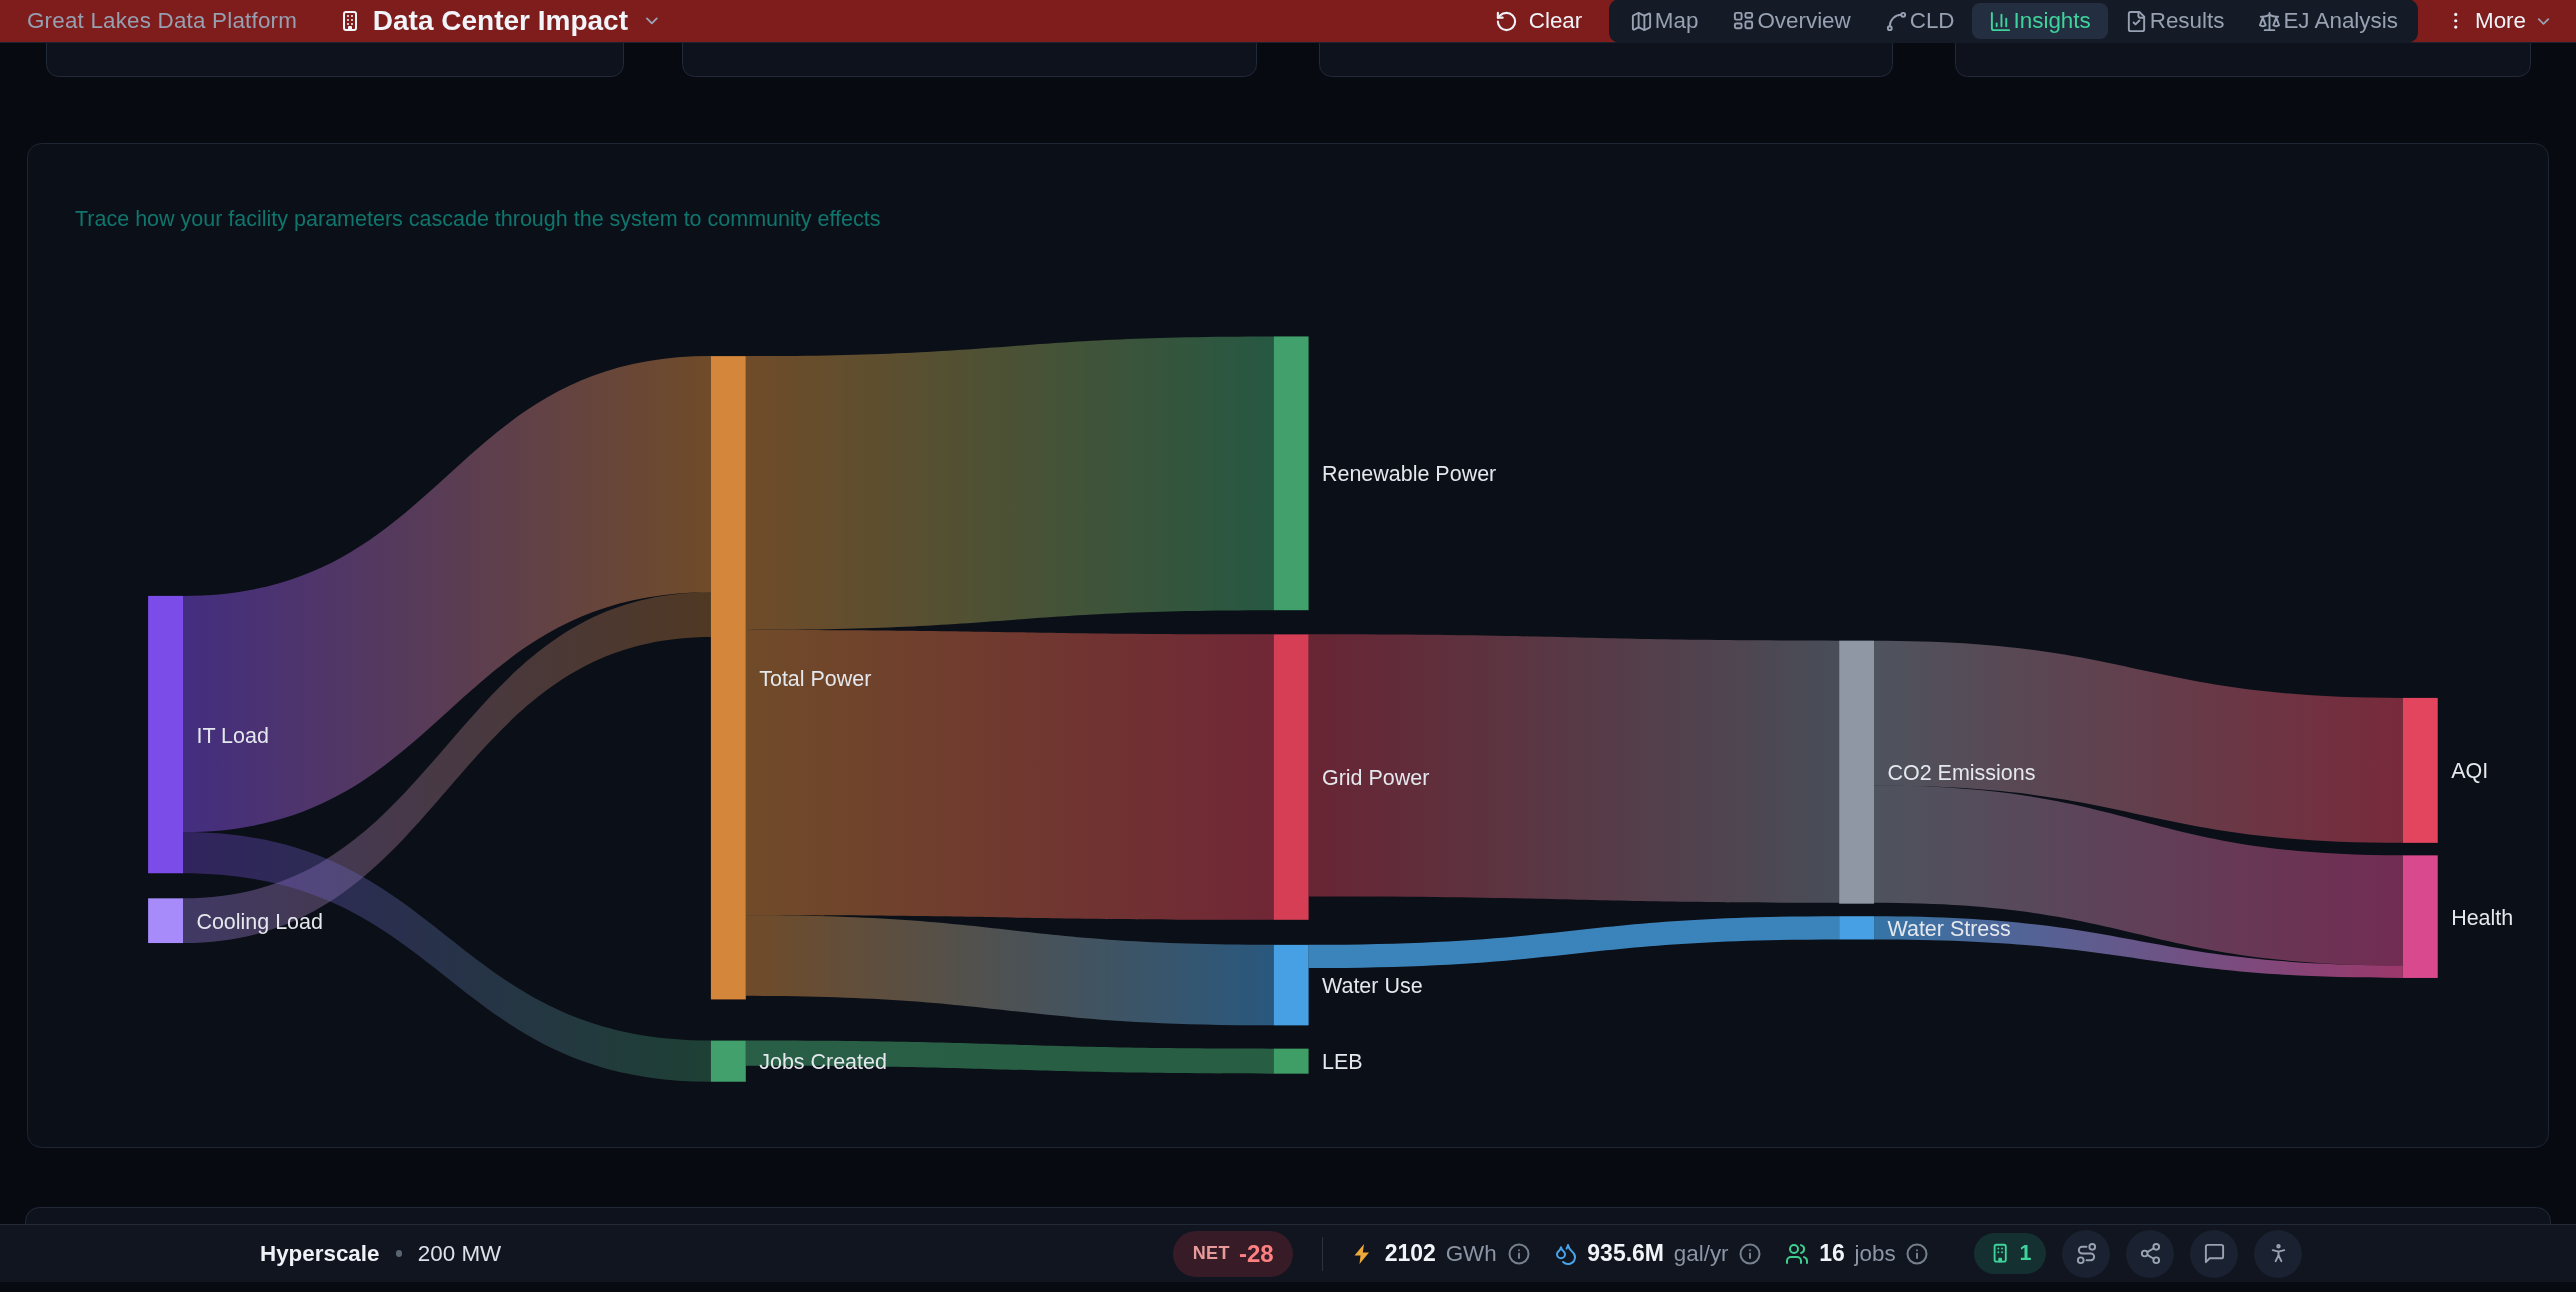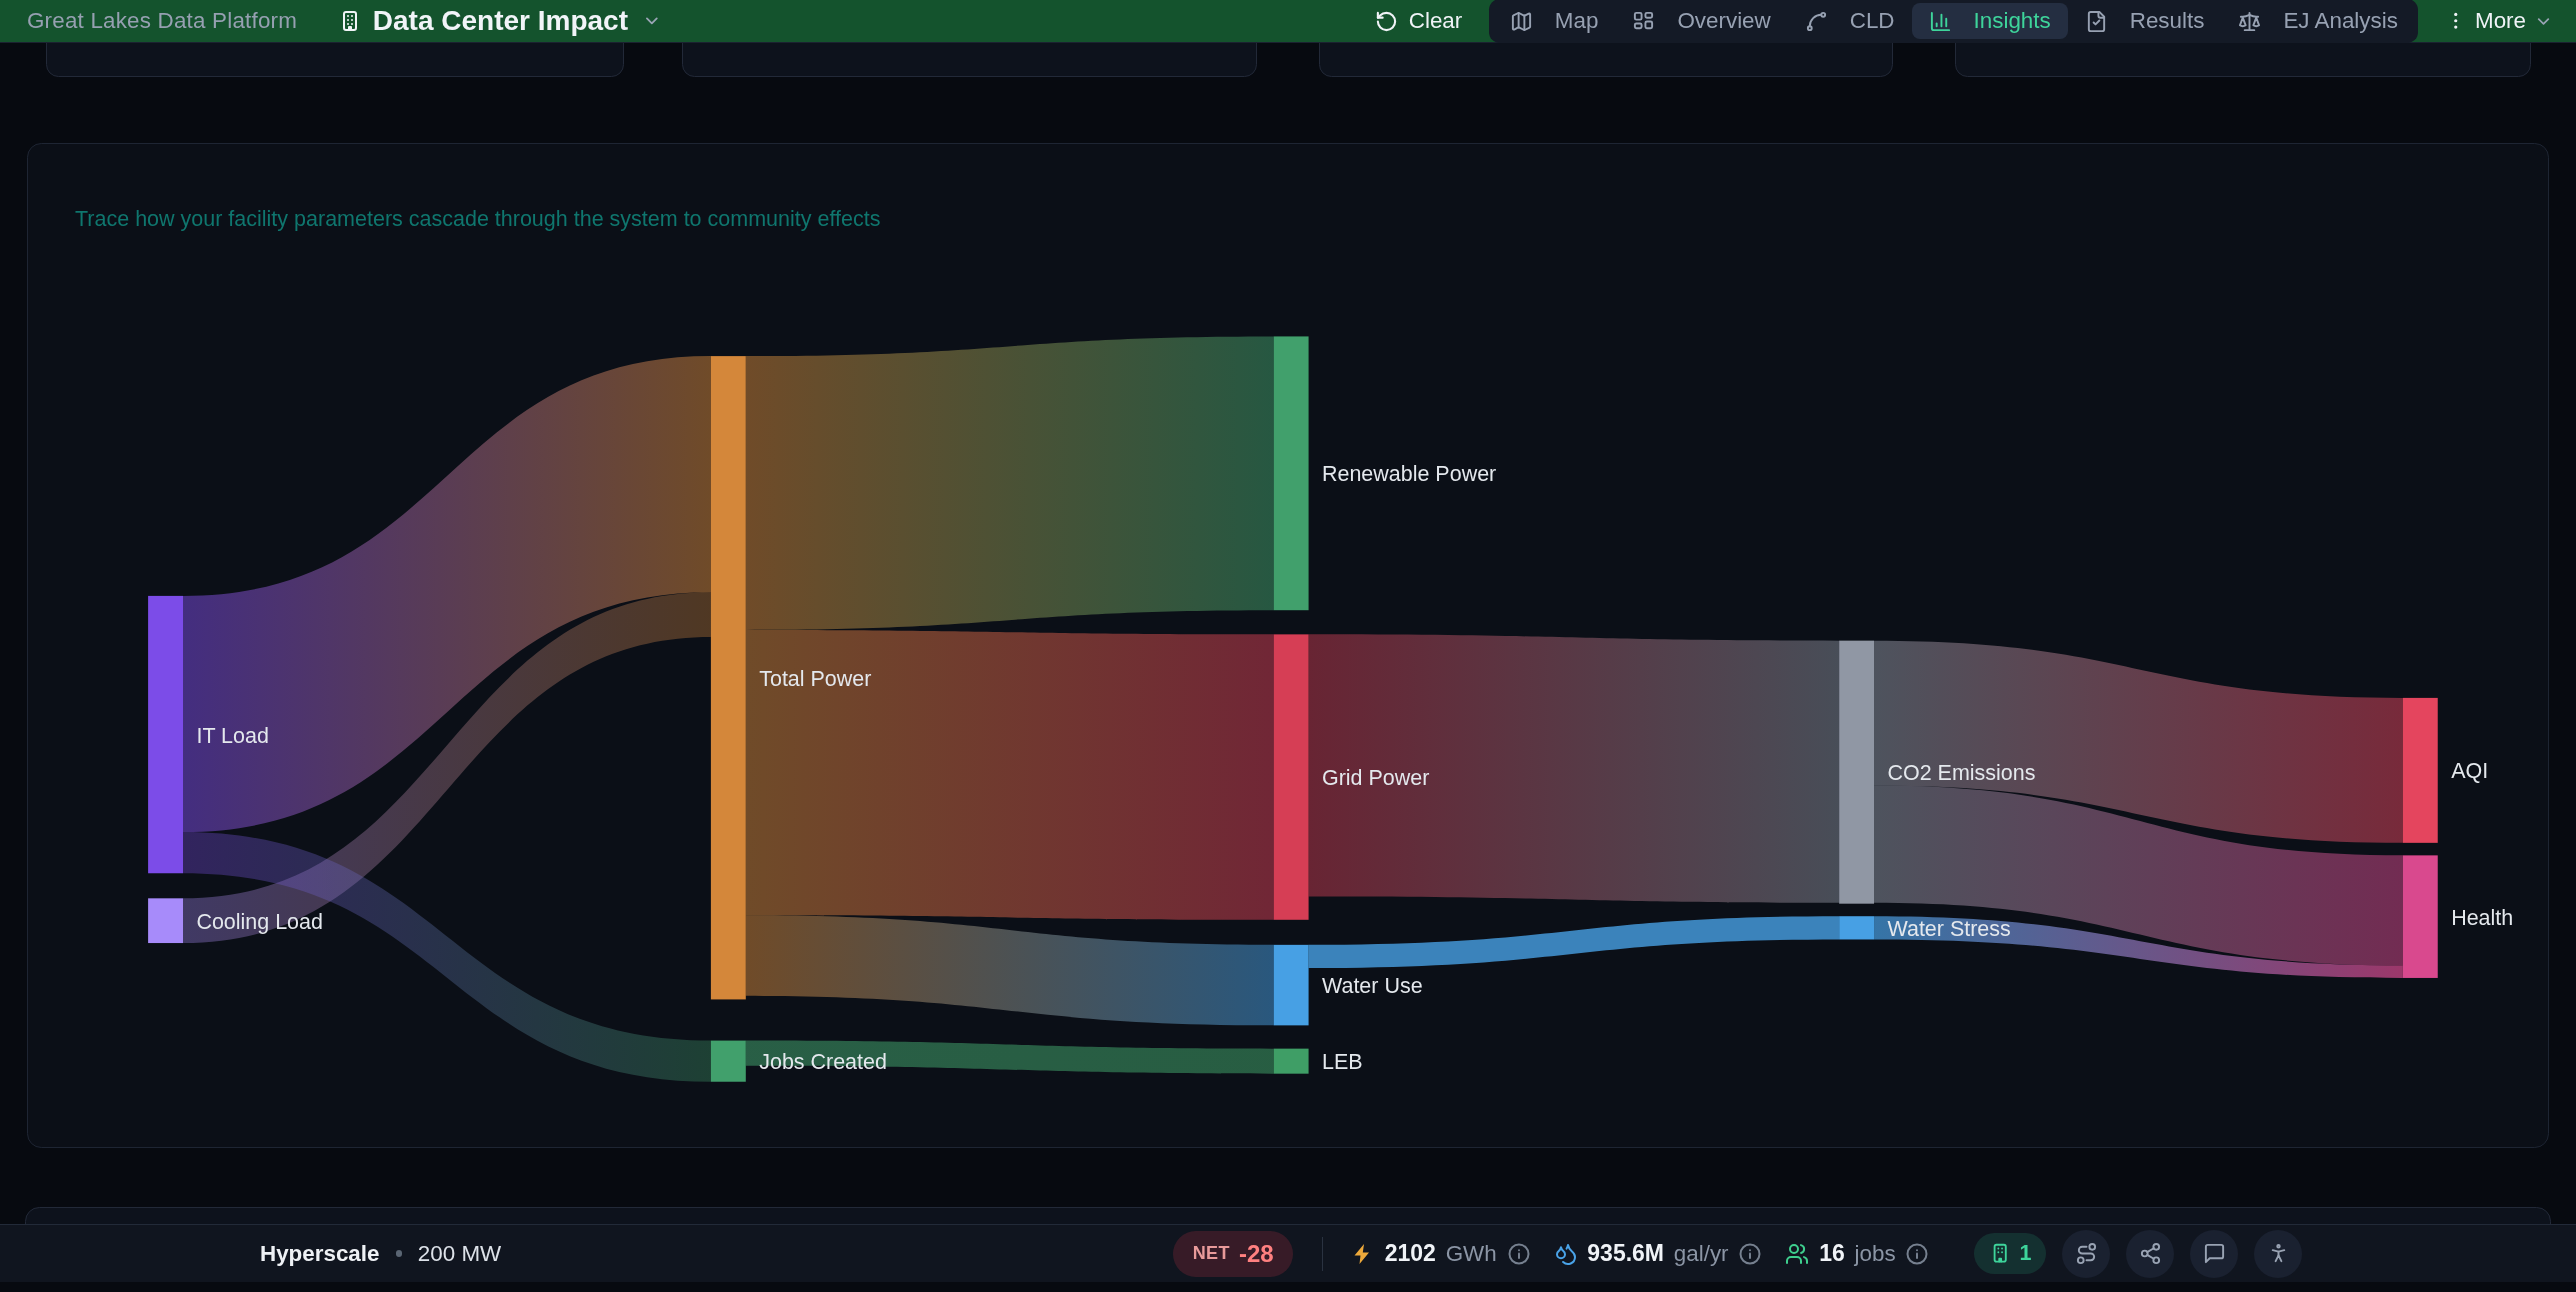--- a/index.html
+++ b/index.html
@@ -8,30 +8,30 @@
     background:#070a10;
     font-family:"Liberation Sans", sans-serif;
     color:#e6e9ee;
     position:relative;
   }
   svg.ic { display:block; }
 
   
   .hdr {
     position:absolute; top:0; left:0; right:0; height:43px;
-    background:#14532d; border-bottom:0.9px solid #1b2230;
+    background:#7f1d1d; border-bottom:0.9px solid #1b2230;
     display:flex; align-items:center; z-index:20; padding:0 23px 0 27px;
   }
   .brand { font-size:22.4px; color:#96a0b1; letter-spacing:0.2px; }
   .project { display:flex; align-items:center; gap:10.7px; margin-left:41px; color:#f1f4f8; font-weight:700; font-size:28px; cursor:pointer; }
   .project .chev { color:#9aa4b5; margin-left:3.6px; }
   .hdr-right { margin-left:auto; display:flex; align-items:center; gap:27px; }
   .clear-btn { display:flex; align-items:center; gap:10.7px; font-size:22.4px; color:#f0f3f7; cursor:pointer; }
   .navpill { display:flex; align-items:center; background:#141a26; border-radius:10.7px; padding:3.6px; }
-  .navitem { display:flex; align-items:center; gap:22px; padding:0 17px; height:36px; border-radius:8px; color:#97a1b2; font-size:22.4px; cursor:pointer; white-space:nowrap; }
+  .navitem { display:flex; align-items:center; gap:2px; padding:0 17px; height:36px; border-radius:8px; color:#97a1b2; font-size:22.4px; cursor:pointer; white-space:nowrap; }
   .navitem.active { background:#242e41; color:#3ed49b; }
   .more { display:flex; align-items:center; gap:8px; color:#f0f3f7; font-size:22.4px; cursor:pointer; }
   .more .chev { color:#9aa4b5; }
 
   
   .pcard {
     position:absolute; top:34px; height:43px;
     background:#0d121c; border:0.9px solid #222938;
     border-radius:0 0 12.5px 12.5px; z-index:5;
   }

